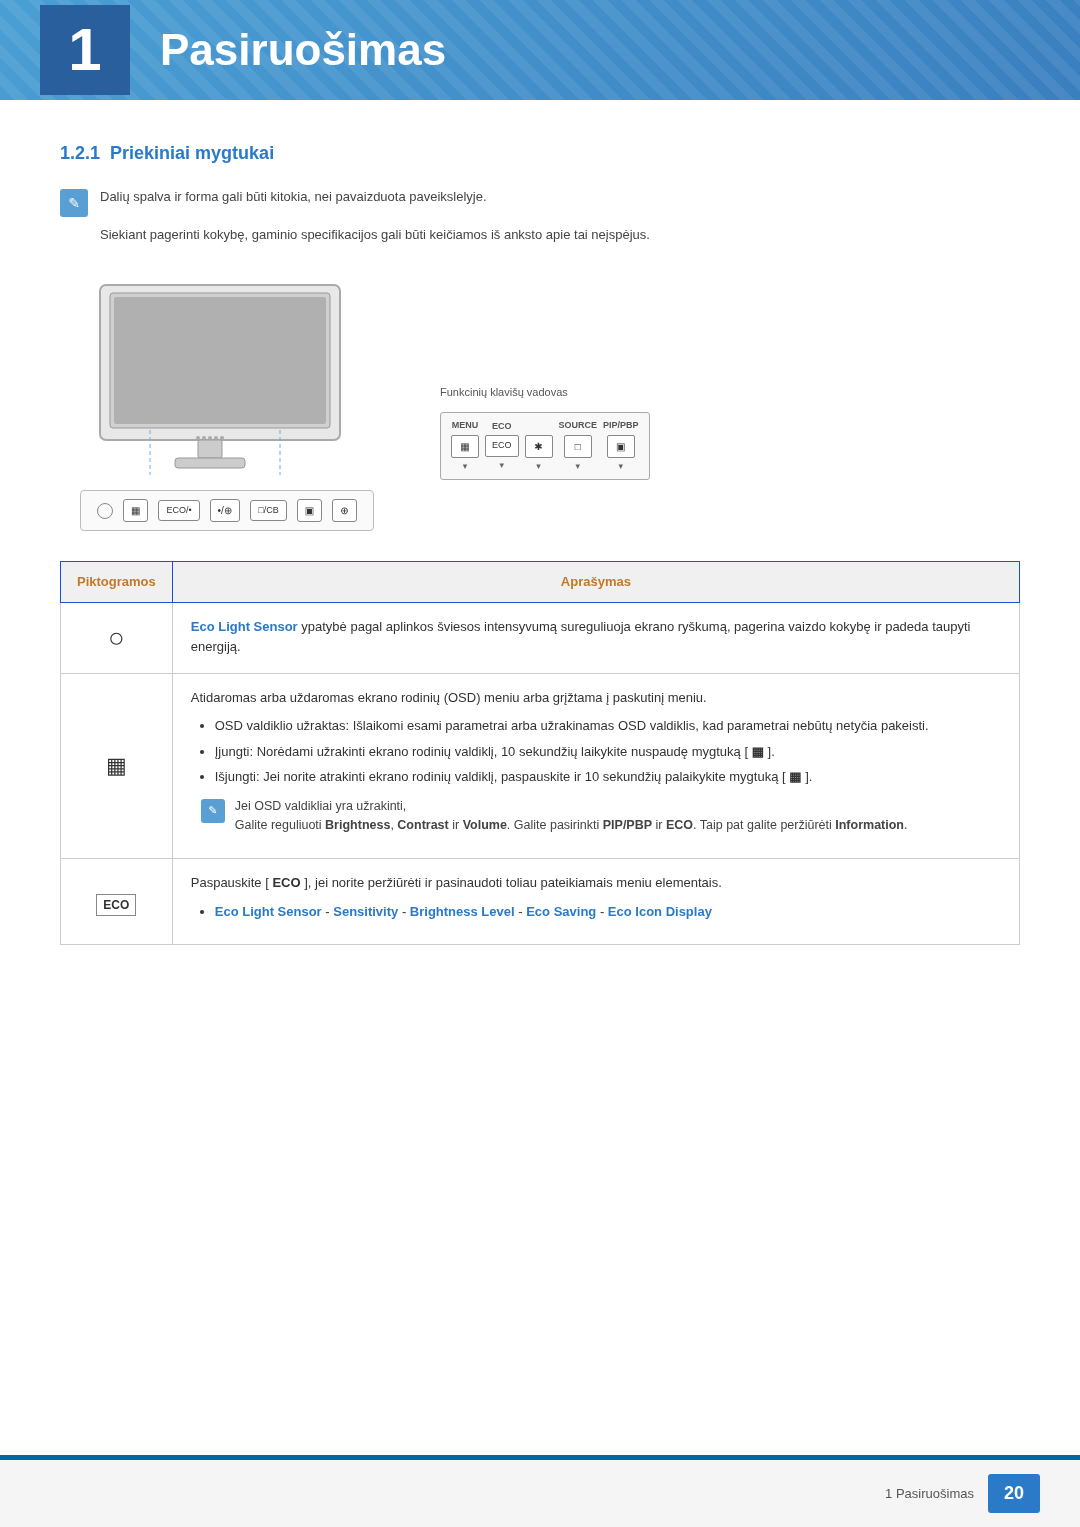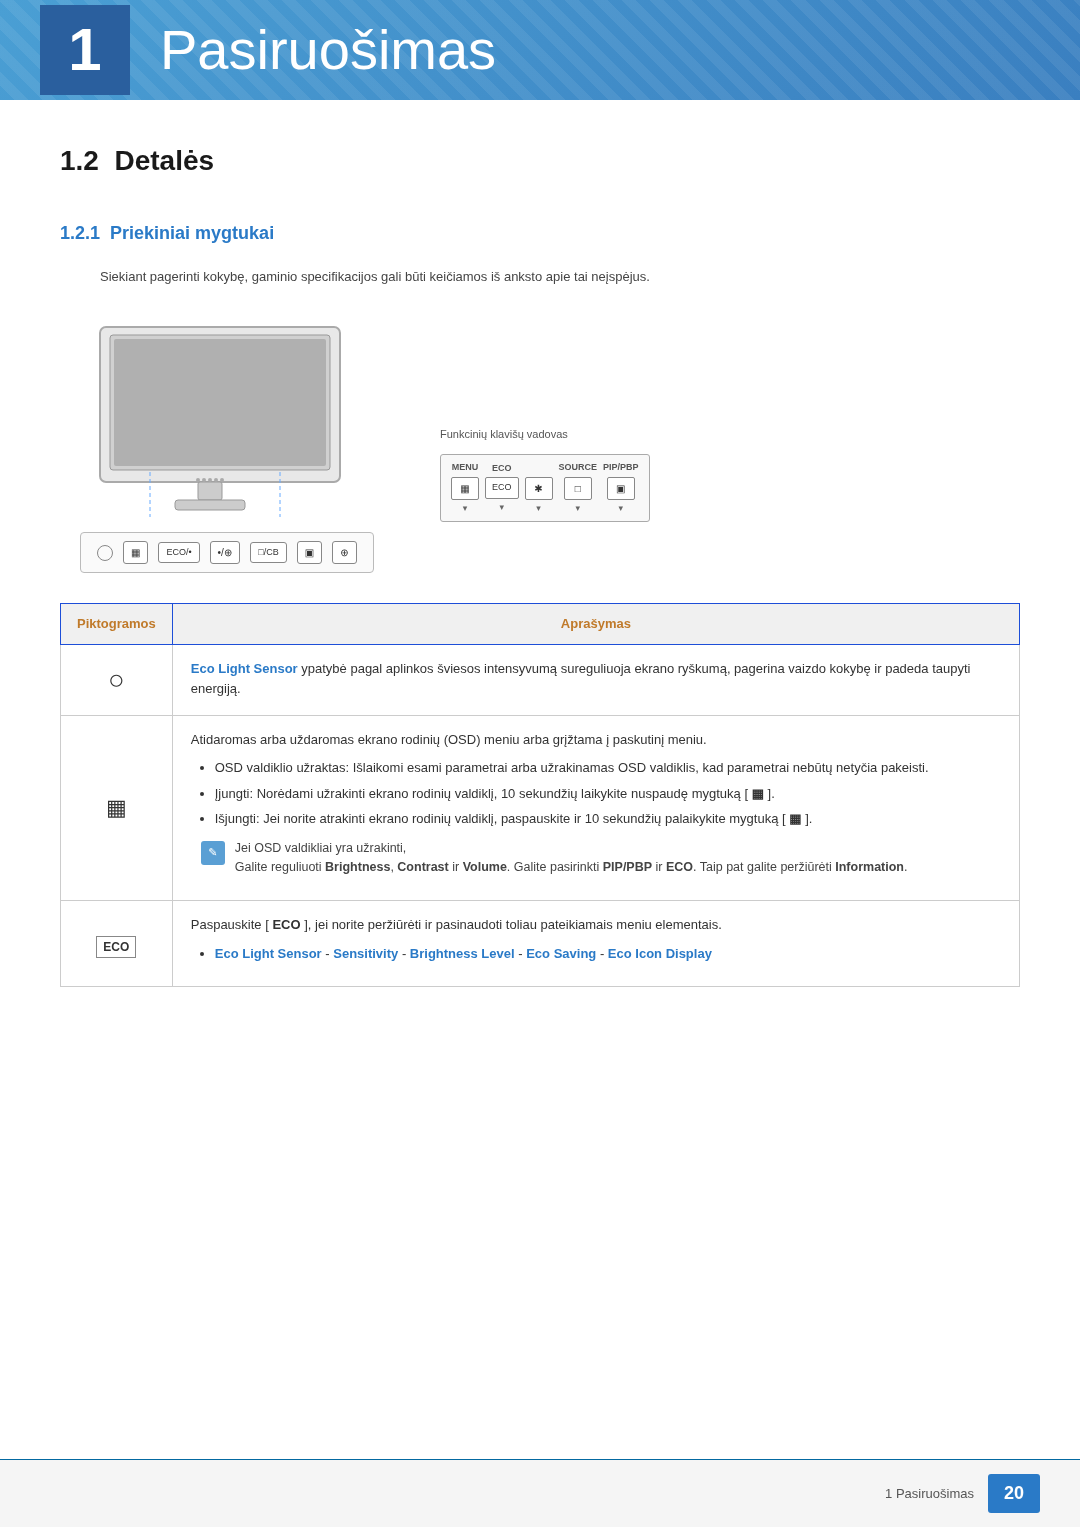--- a/index.html
+++ b/index.html
@@ -47,22 +47,22 @@
       height: 90px;
       display: flex;
       align-items: center;
       justify-content: center;
       margin-right: 30px;
       position: relative;
       z-index: 1;
     }
     .chapter-title {
       color: white;
-      font-size: 56px;
-      font-weight: normal;
+      font-size: 44px;
+      font-weight: bold;
       position: relative;
       z-index: 1;
     }
 
     
     .content {
       padding: 40px 60px 60px 60px;
     }
 
     
@@ -276,21 +276,21 @@
     
     .footer {
       position: absolute;
       bottom: 0;
       width: 100%;
       display: flex;
       justify-content: flex-end;
       align-items: center;
       padding: 14px 40px;
       background: #f5f5f5;
-      border-top: 1px solid #0369a1;
+      border-top: 5px solid #0369a1;
     }
     .footer-text {
       font-size: 13px;
       color: #555;
     }
     .footer-page {
       background: #2a7ac7;
       color: white;
       font-size: 18px;
       font-weight: bold;
@@ -302,28 +302,29 @@
 </head>
 <body>
 
 <div class="header-strip">
   <div class="chapter-num-box">1</div>
   <div class="chapter-title">Pasiruošimas</div>
 </div>
 
 <div class="content">
 
-  <div class="section-heading">
-    <span>1.2</span>&nbsp;&nbsp;<span>Detalės</span>
-  </div>
 
   <div class="subsection-heading">
     <span>1.2.1</span>&nbsp;&nbsp;<span>Priekiniai mygtukai</span>
   </div>
 
+  <div class="note-row">
+    <div class="note-icon"></div>
+    <div class="note-text">Dalių spalva ir forma gali būti kitokia, nei pavaizduota paveikslelyje.</div>
+  </div>
   <div class="note-row" style="margin-left: 40px; margin-bottom: 19px;">
     <div class="note-text">Siekiant pagerinti kokybę, gaminio specifikacijos gali būti keičiamos iš anksto apie tai neįspėjus.</div>
   </div>
 
   <div class="monitor-area">
 
     <div class="monitor-svg-wrap">
       <svg width="300" height="200" viewBox="0 0 300 200">
 
         <rect x="20" y="10" width="240" height="155" rx="6" ry="6" fill="#e8e8e8" stroke="#aaa" stroke-width="2"></rect>

